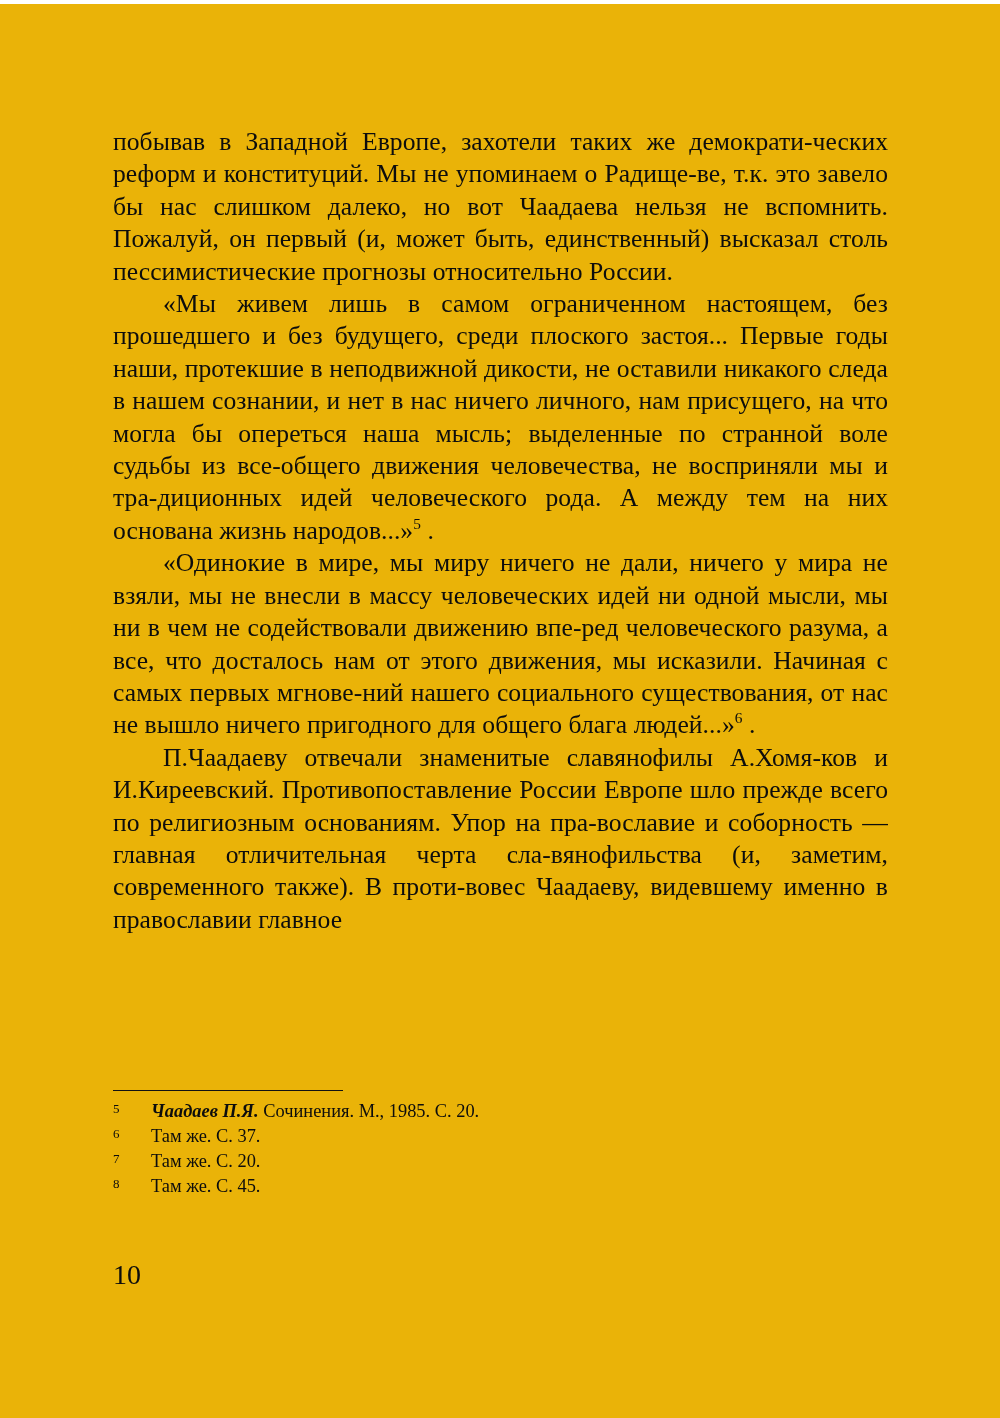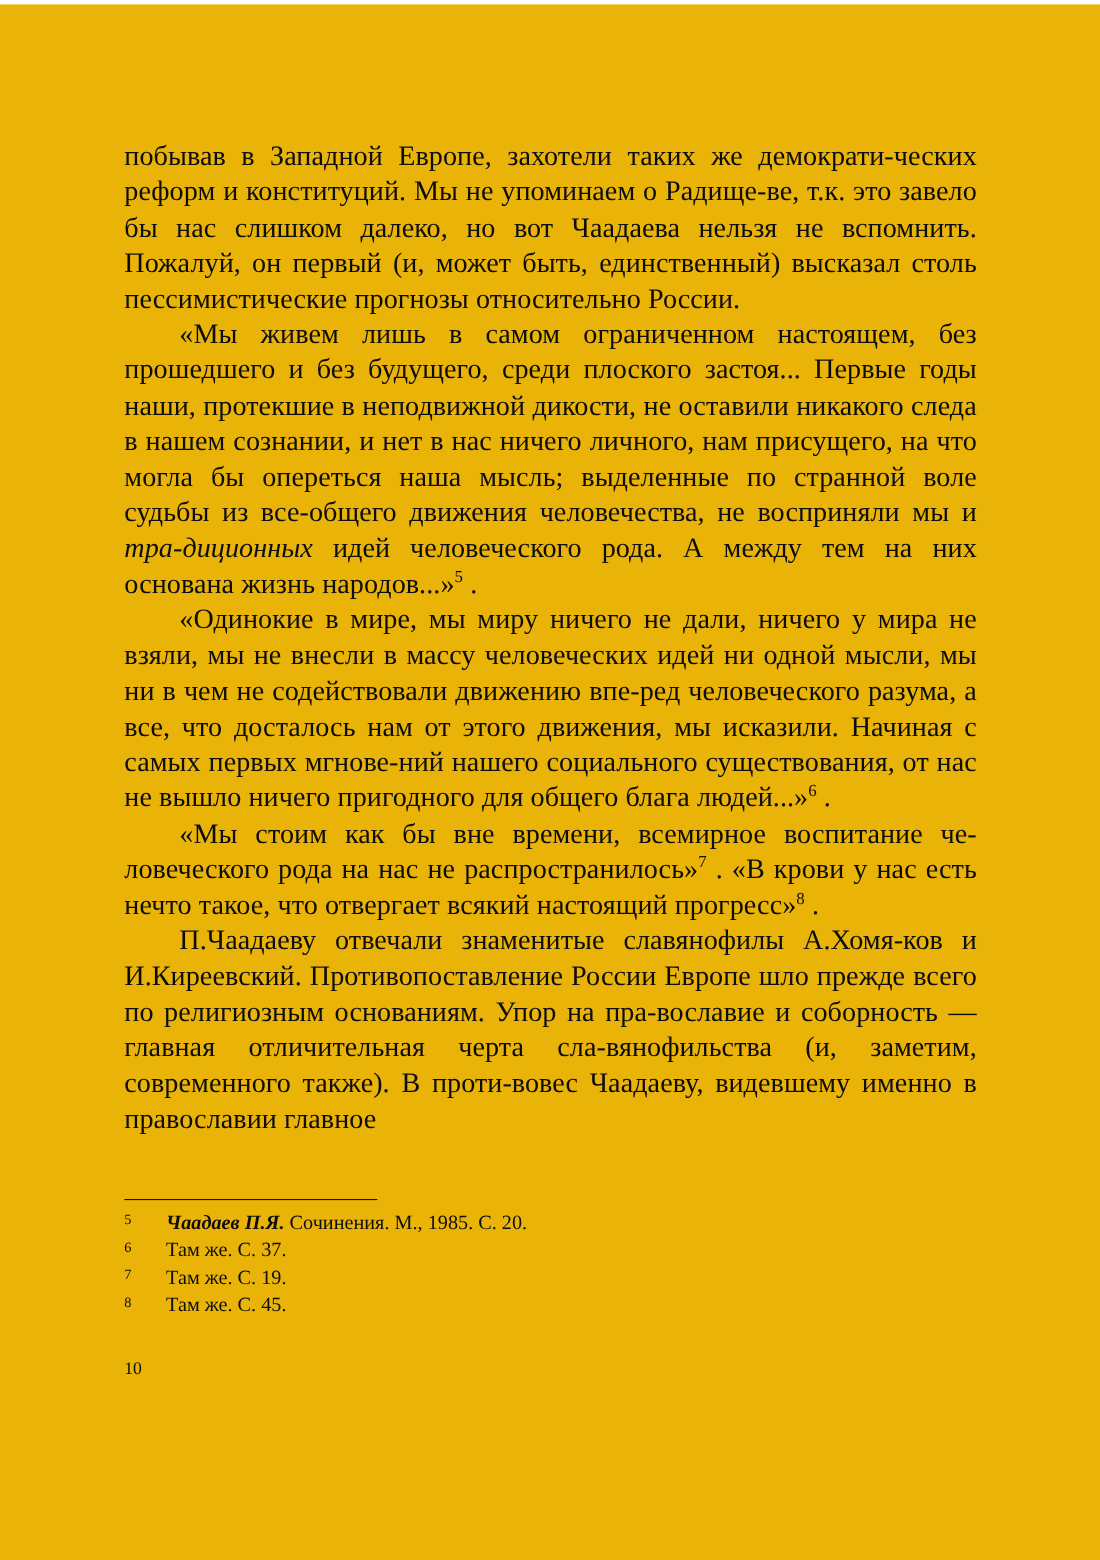--- a/index.html
+++ b/index.html
@@ -33,21 +33,20 @@
     hyphens: manual;
     letter-spacing: 0.05px;
   }
   .para.indent {
     text-indent: 50px;
   }
   .para.first {
     text-indent: 0;
   }
   .ital {
-    font-style: italic;
   }
   sup.fn {
     font-size: 0.60em;
     vertical-align: super;
     line-height: 0;
   }
   .footnotes {
     position: absolute;
     left: 113px;
     top: 1086px;
@@ -75,60 +74,59 @@
   .fn-text {
     flex: 1 1 auto;
   }
   .fn-author {
     font-style: italic;
     font-weight: bold;
   }
   .folio {
     position: absolute;
     left: 113px;
-    top: 1228px;
-    font-size: 16px;
+    top: 1258px;
+    font-size: 28px;
     line-height: 26px;
   }
 </style>
 </head>
 <body>
 
 <div class="page">
 
   <div class="text-block">
 
     <p class="para first"><span>побывав в Западной Европе, захотели таких же демократи-ческих реформ и конституций. Мы не упоминаем о Радище-ве, т.к. это завело бы нас слишком далеко, но вот Чаадаева нельзя не вспомнить. Пожалуй, он первый (и, может быть, единственный) высказал столь пессимистические прогнозы относительно России.</span></p>
 
     <p class="para indent"><span>«Мы живем лишь в самом ограниченном настоящем, без прошедшего и без будущего, среди плоского застоя... Первые годы наши, протекшие в неподвижной дикости, не оставили никакого следа в нашем сознании, и нет в нас ничего личного, нам присущего, на что могла бы опереться наша мысль; выделенные по странной воле судьбы из все-общего движения человечества, не восприняли мы и </span><span class="ital">тра-диционных</span><span> идей человеческого рода. А между тем на них основана жизнь народов...»</span><sup class="fn">5</sup><span> .</span></p>
 
     <p class="para indent"><span>«Одинокие в мире, мы миру ничего не дали, ничего у мира не взяли, мы не внесли в массу человеческих идей ни одной мысли, мы ни в чем не содействовали движению впе-ред человеческого разума, а все, что досталось нам от этого движения, мы исказили. Начиная с самых первых мгнове-ний нашего социального существования, от нас не вышло ничего пригодного для общего блага людей...»</span><sup class="fn">6</sup><span> .</span></p>
 
-    <p class="para indent"><span>«Мы стоим как бы вне времени, всемирное воспитание че-ловеческого рода на нас не распространилось»</span><sup class="fn">7</sup><span> . «В крови у нас есть нечто такое, что отвергает всякий настоящий прогресс»</span><sup class="fn">8</sup><span> .</span></p>
 
     <p class="para indent"><span>П.Чаадаеву отвечали знаменитые славянофилы А.Хомя-ков и И.Киреевский. Противопоставление России Европе шло прежде всего по религиозным основаниям. Упор на пра-вославие и соборность — главная отличительная черта сла-вянофильства (и, заметим, современного также). В проти-вовес Чаадаеву, видевшему именно в православии главное</span></p>
 
   </div>
 
   <div class="footnotes">
     <div class="fn-rule"></div>
 
     <div class="fn-row">
       <div class="fn-num">5</div>
       <div class="fn-text"><span class="fn-author">Чаадаев П.Я.</span><span> Сочинения. М., 1985. С. 20.</span></div>
     </div>
 
     <div class="fn-row">
       <div class="fn-num">6</div>
       <div class="fn-text"><span>Там же. С. 37.</span></div>
     </div>
 
     <div class="fn-row">
       <div class="fn-num">7</div>
-      <div class="fn-text"><span>Там же. С. 19.</span></div>
+      <div class="fn-text"><span>Там же. С. 20.</span></div>
     </div>
 
     <div class="fn-row">
       <div class="fn-num">8</div>
       <div class="fn-text"><span>Там же. С. 45.</span></div>
     </div>
   </div>
 
   <div class="folio">10</div>
 

